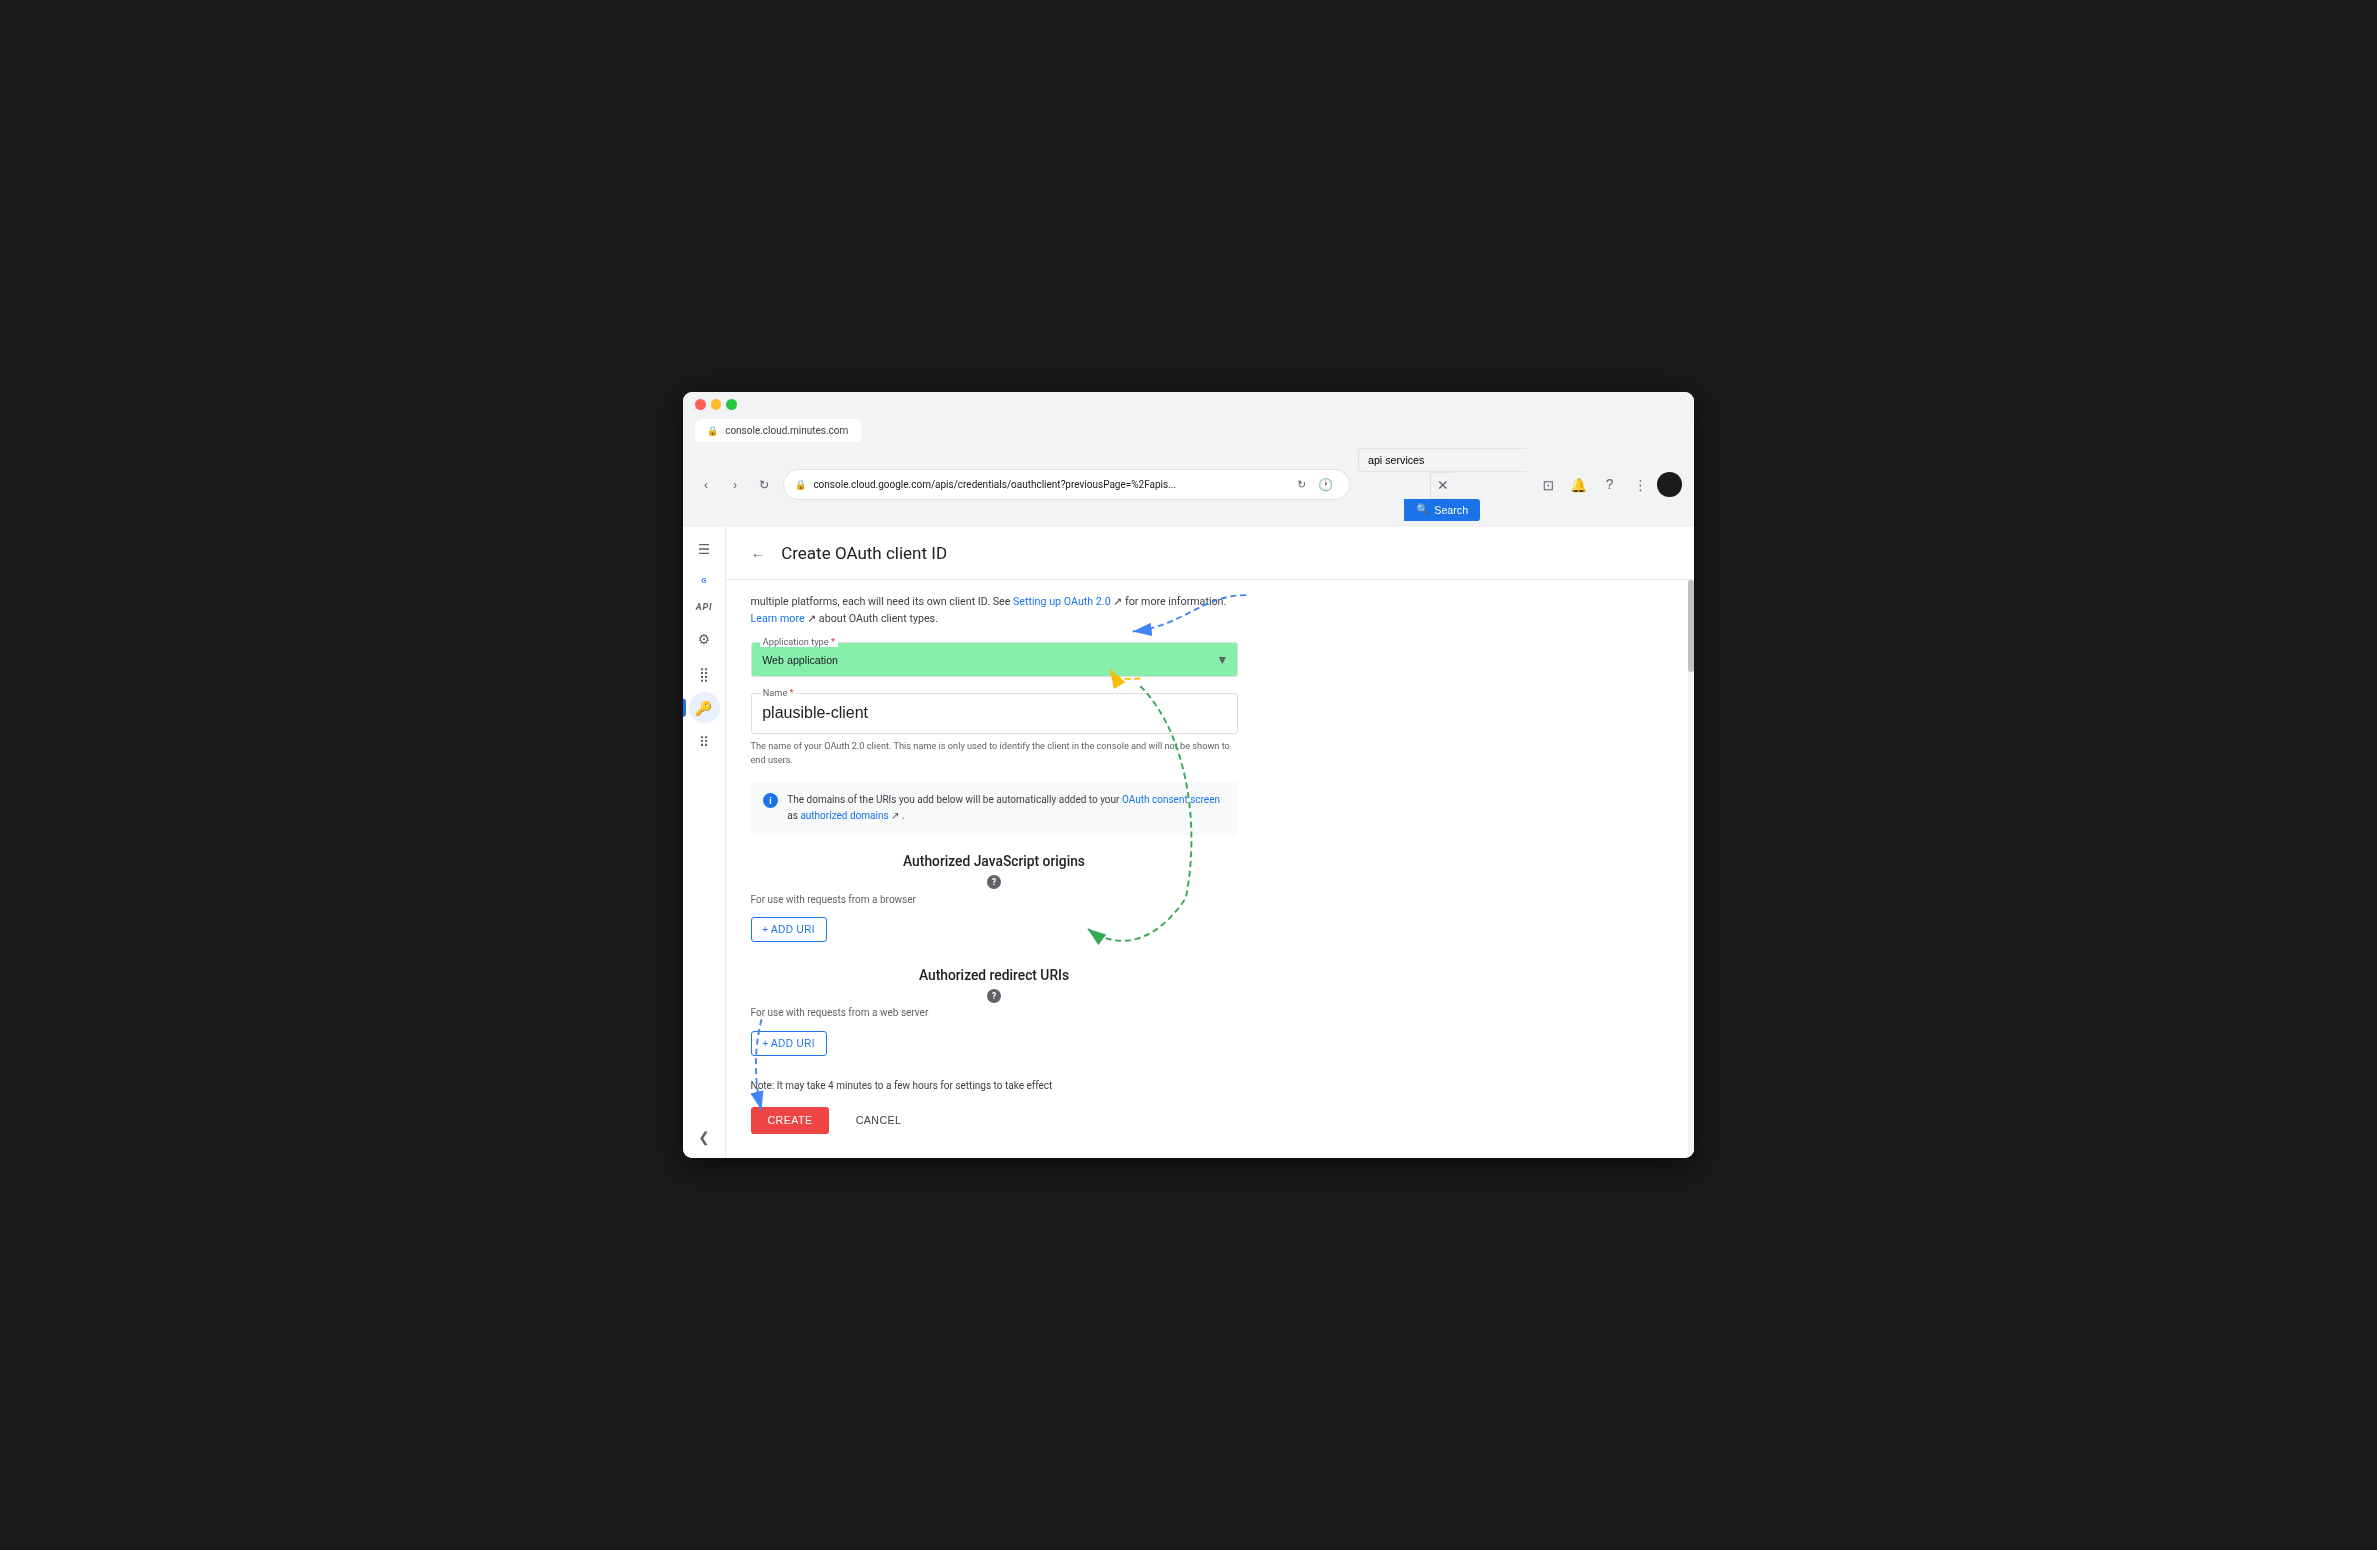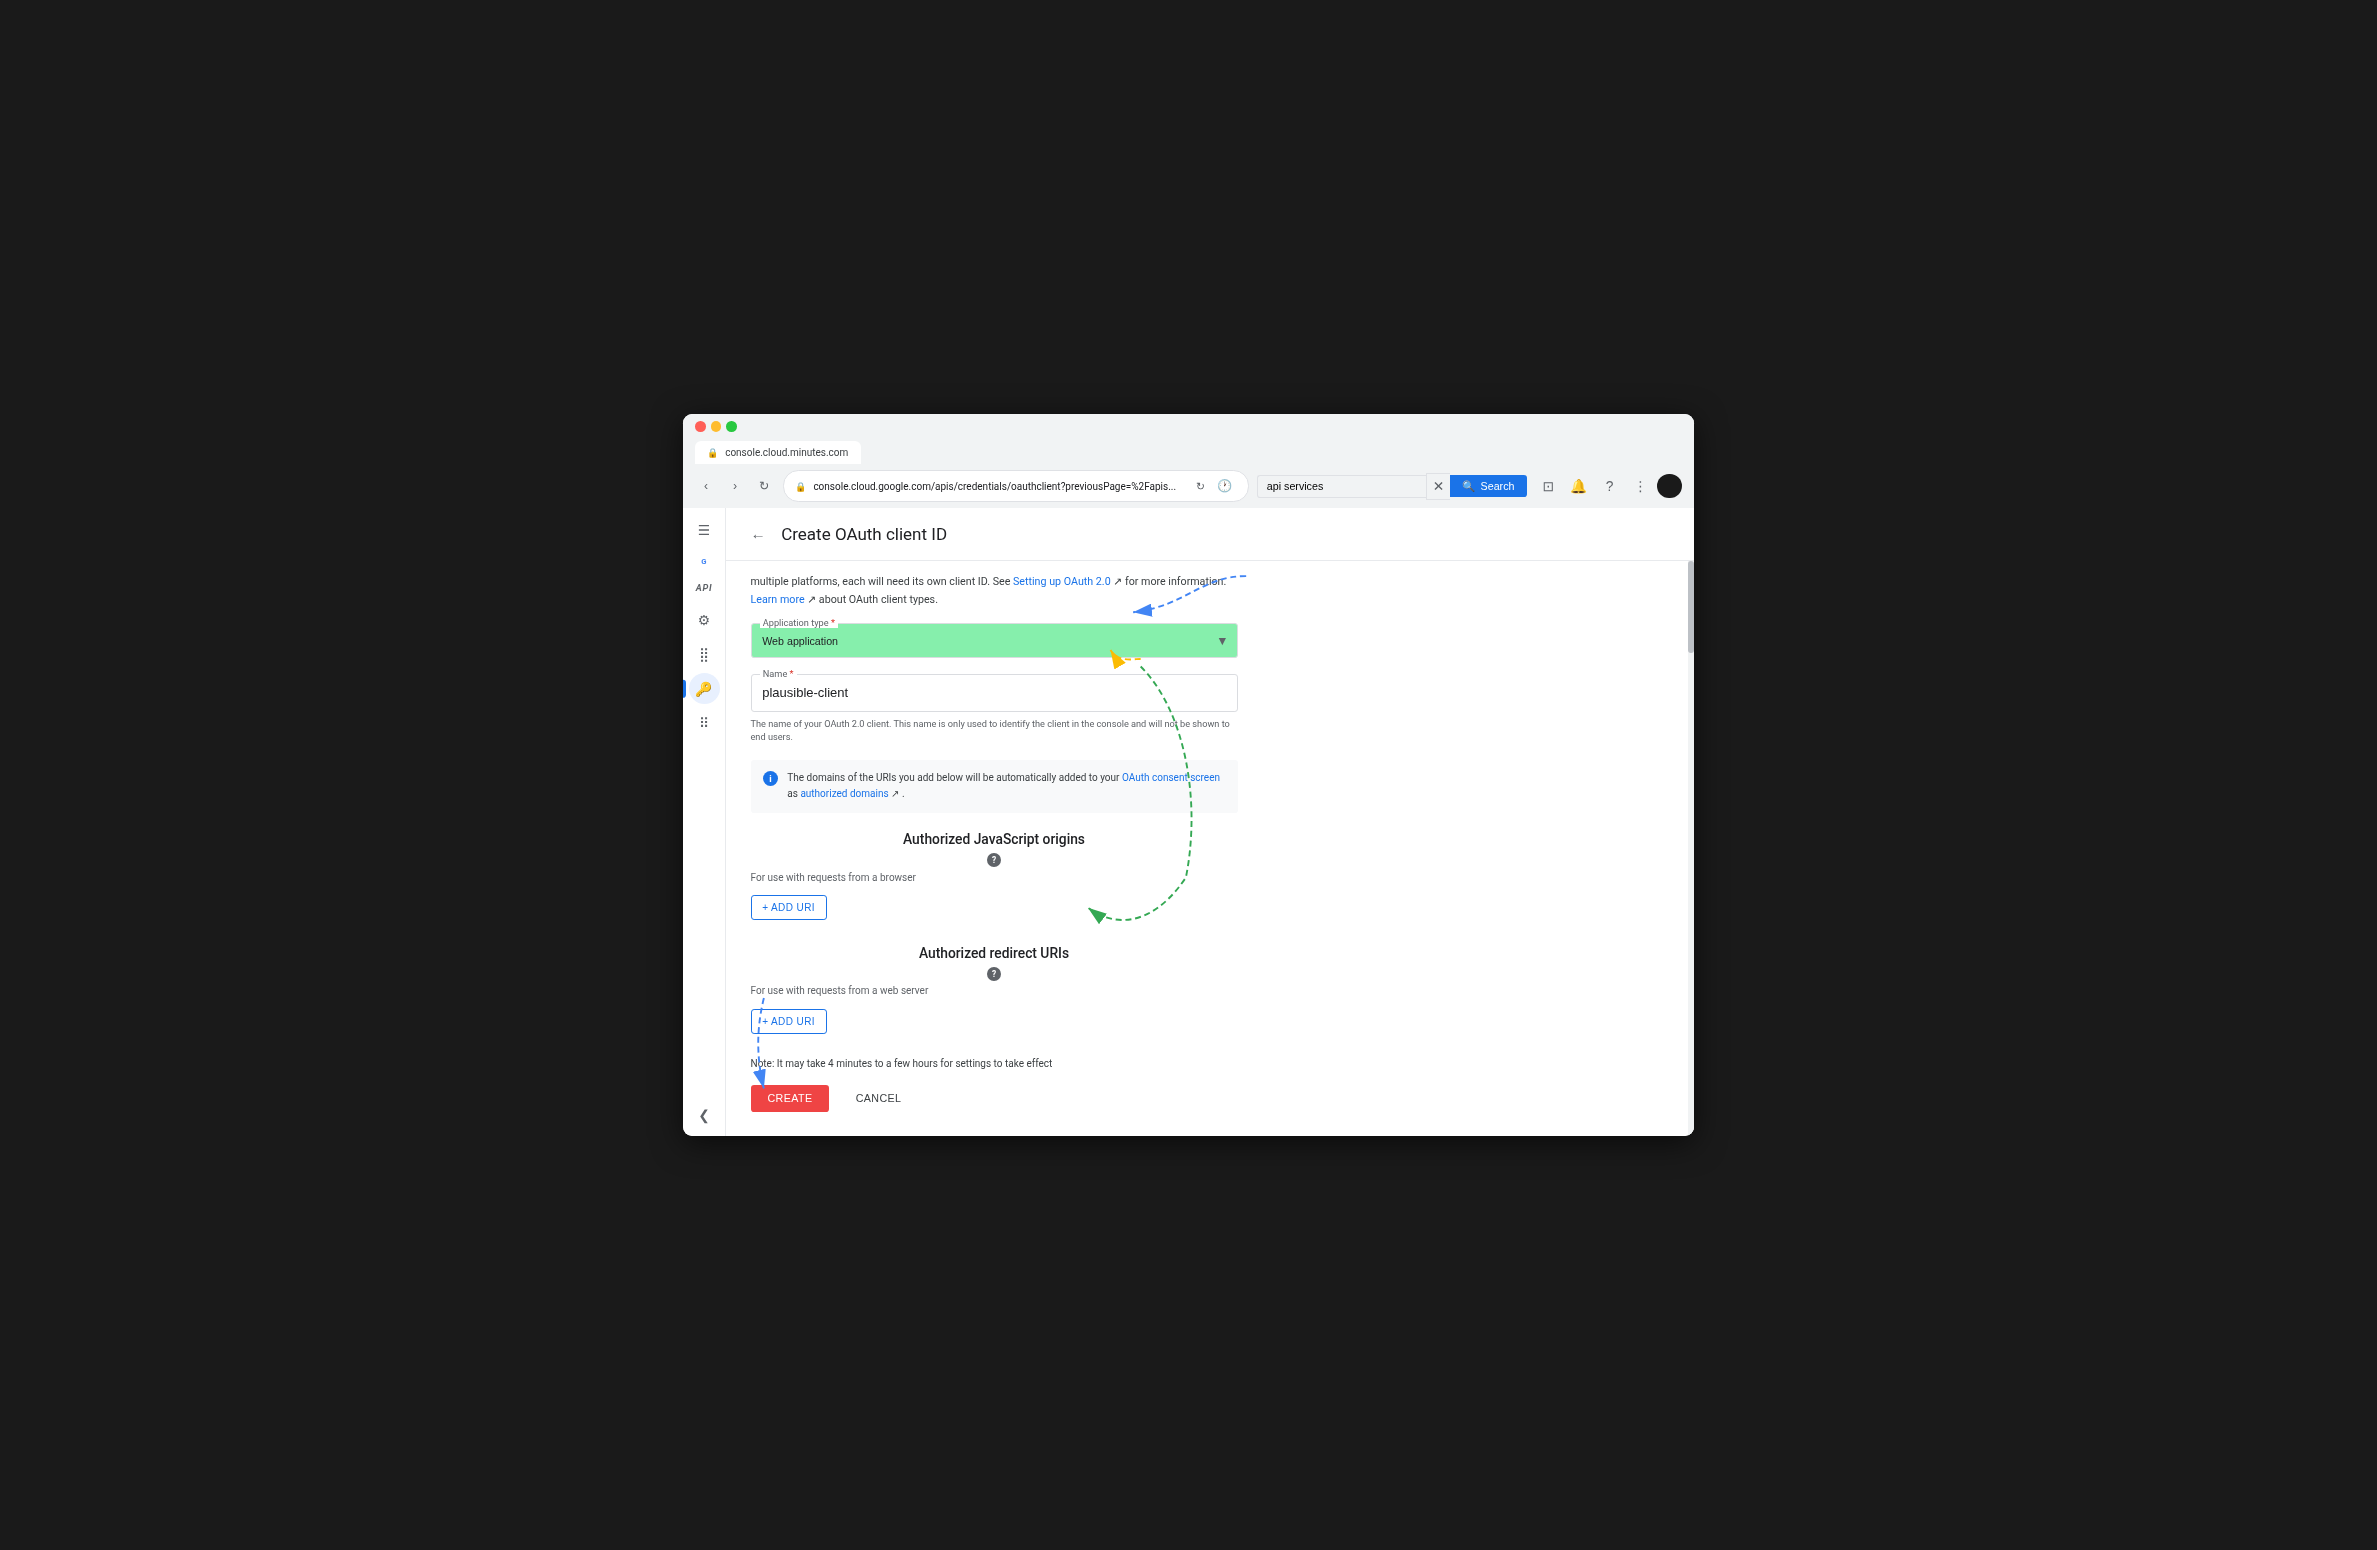--- a/index.html
+++ b/index.html
@@ -101,20 +101,21 @@
       color: #202124;
       display: flex;
       align-items: center;
       gap: 6.1px;
     }
 
     .search-bar-container {
       display: flex;
       align-items: center;
       gap: 0;
+      flex-direction: column;
     }
 
     .search-input-field {
       background: #f1f3f4;
       border: 0.8px solid #dfe1e5;
       border-right: none;
       border-radius: 3.1px 0 0 3.1px;
       padding: 4.6px 9.2px;
       font-size: 10.7px;
       width: 169px;
@@ -320,21 +321,21 @@
       transform: translateY(-50%);
       pointer-events: none;
       color: #5f6368;
     }
 
     .text-input {
       width: 100%;
       padding: 10.7px;
       border: 0.8px solid #dadce0;
       border-radius: 3.1px;
-      font-size: 13px;
+      font-size: 16px;
       color: #202124;
       outline: none;
     }
 
     .input-hint {
       font-size: 9.2px;
       color: #5f6368;
       margin-top: 4.6px;
       line-height: 1.5;
     }

